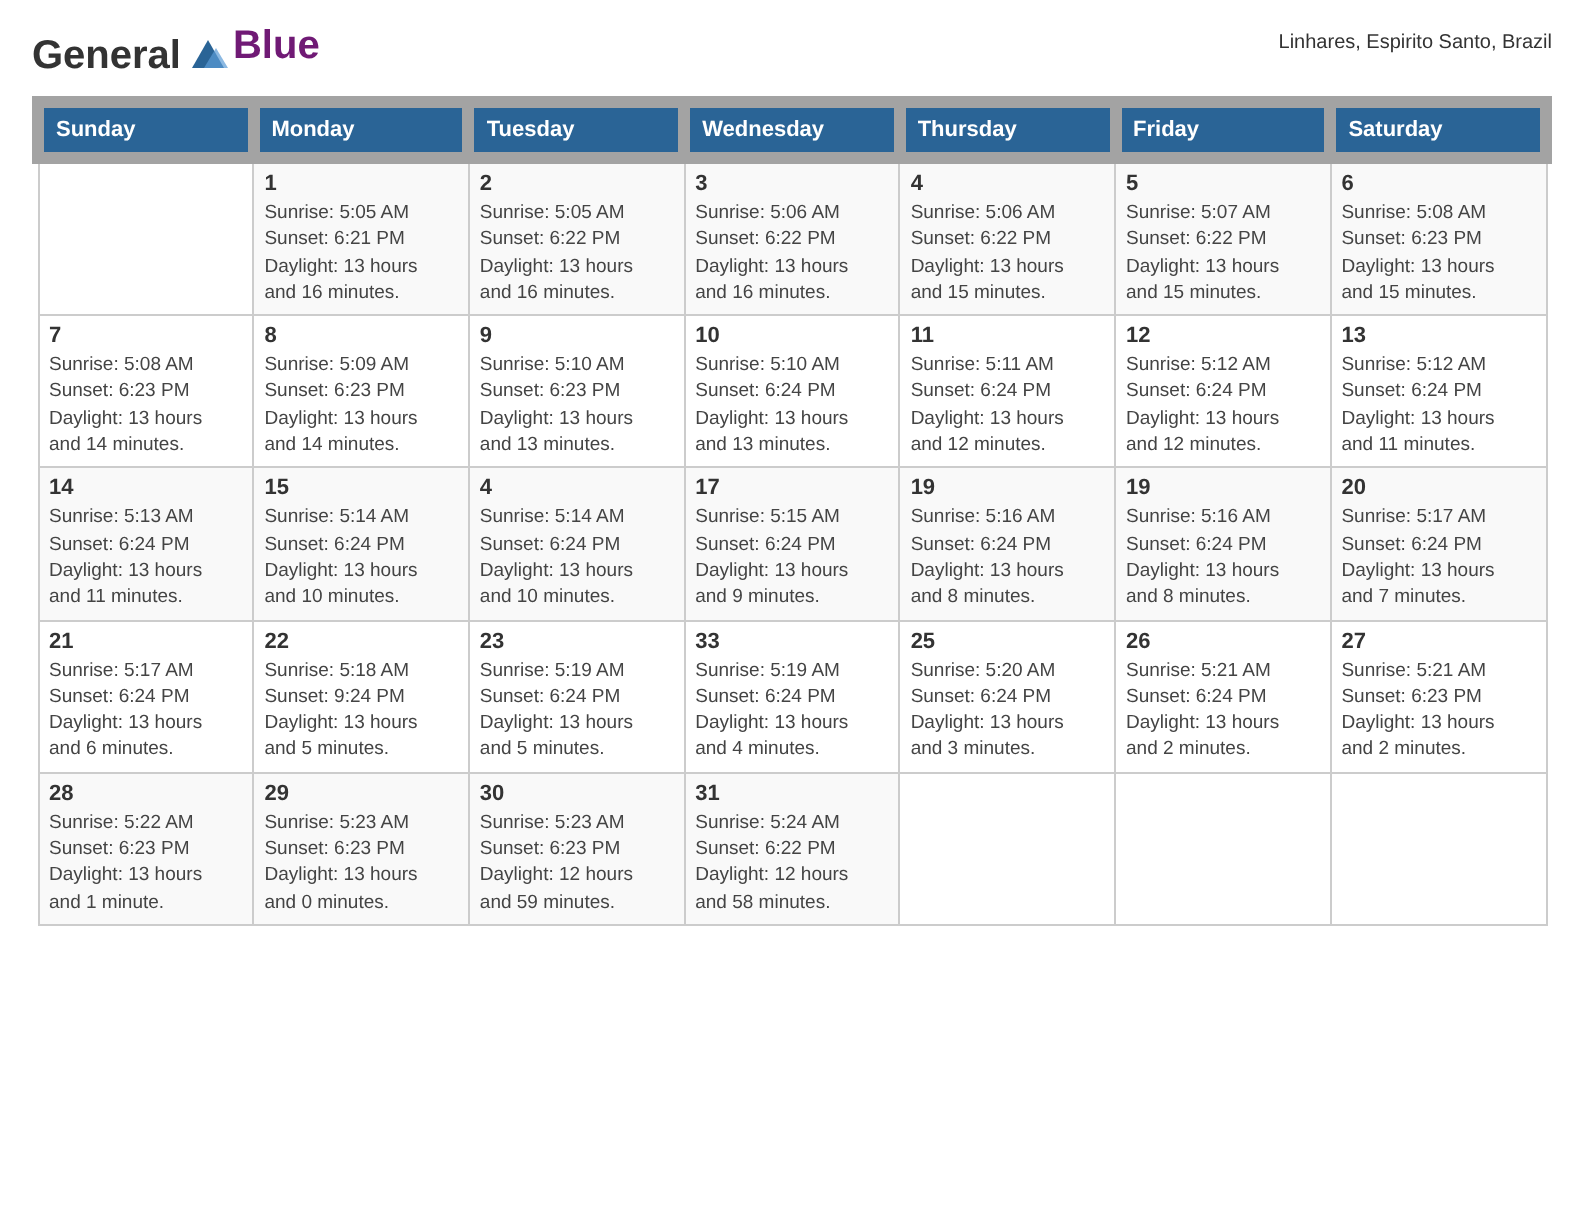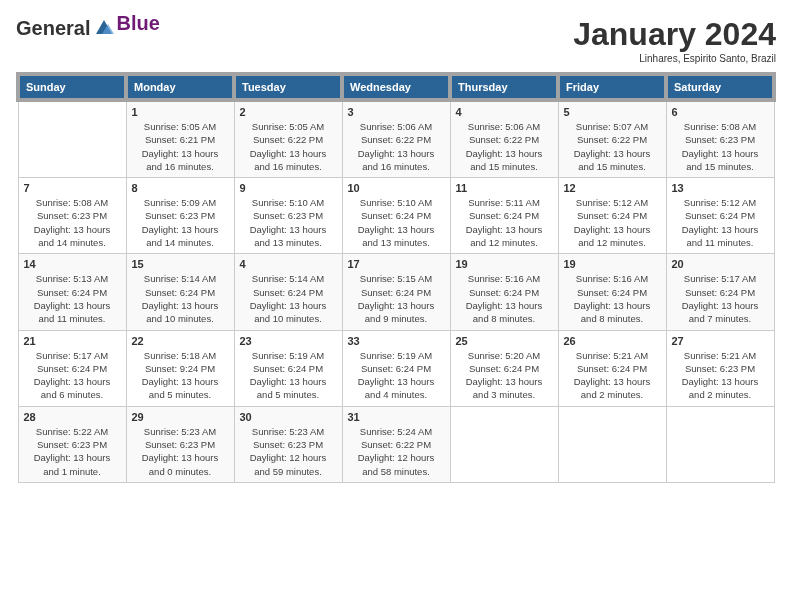--- a/index.html
+++ b/index.html
@@ -51,21 +51,21 @@
       border-collapse: collapse;
       font-size: 10.5px;
     }
     thead tr th {
       background-color: #2a6496;
       color: #fff;
       text-align: left;
       padding: 5px 6px;
       font-size: 11px;
       font-weight: bold;
-      border: 4px solid #a3a3a3;
+      border: 6px solid #a3a3a3;
     }
     tbody tr td {
       border: 1px solid #ccc;
       vertical-align: top;
       padding: 4px 5px;
       min-height: 80px;
       background: #fff;
     }
     tbody tr:nth-child(odd) td {
       background: #f9f9f9;
@@ -76,40 +76,38 @@
     .day-number {
       font-weight: bold;
       font-size: 11px;
       margin-bottom: 2px;
       color: #333;
     }
     .day-info {
       font-size: 9.5px;
       color: #444;
       line-height: 1.4;
-      text-align: center;
     }
     td.empty { background: #fff !important; }
   </style>
 </head>
 <body>
 
 <div class="header">
   <div class="logo">
     <div class="logo-text">
       <span class="logo-general">General</span>
       <svg class="logo-icon" viewBox="0 0 24 24">
         <polygon points="12,4 20,18 4,18" fill="#2a6496"></polygon>
         <polygon points="16,8 22,18 10,18" fill="#5b9bd5" opacity="0.7"></polygon>
       </svg>
     </div>
     <span class="logo-blue" style="font-size:20px;font-weight:bold;color:#701a75;margin-top:-4px;">Blue</span>
   </div>
   <div class="title-block">
-    <h1>January 2024</h1>
     <h2>Linhares, Espirito Santo, Brazil</h2>
   </div>
 </div>
 
 <table>
   <thead>
     <tr>
     <th>Sunday</th>
         <th>Monday</th>
         <th>Tuesday</th>

